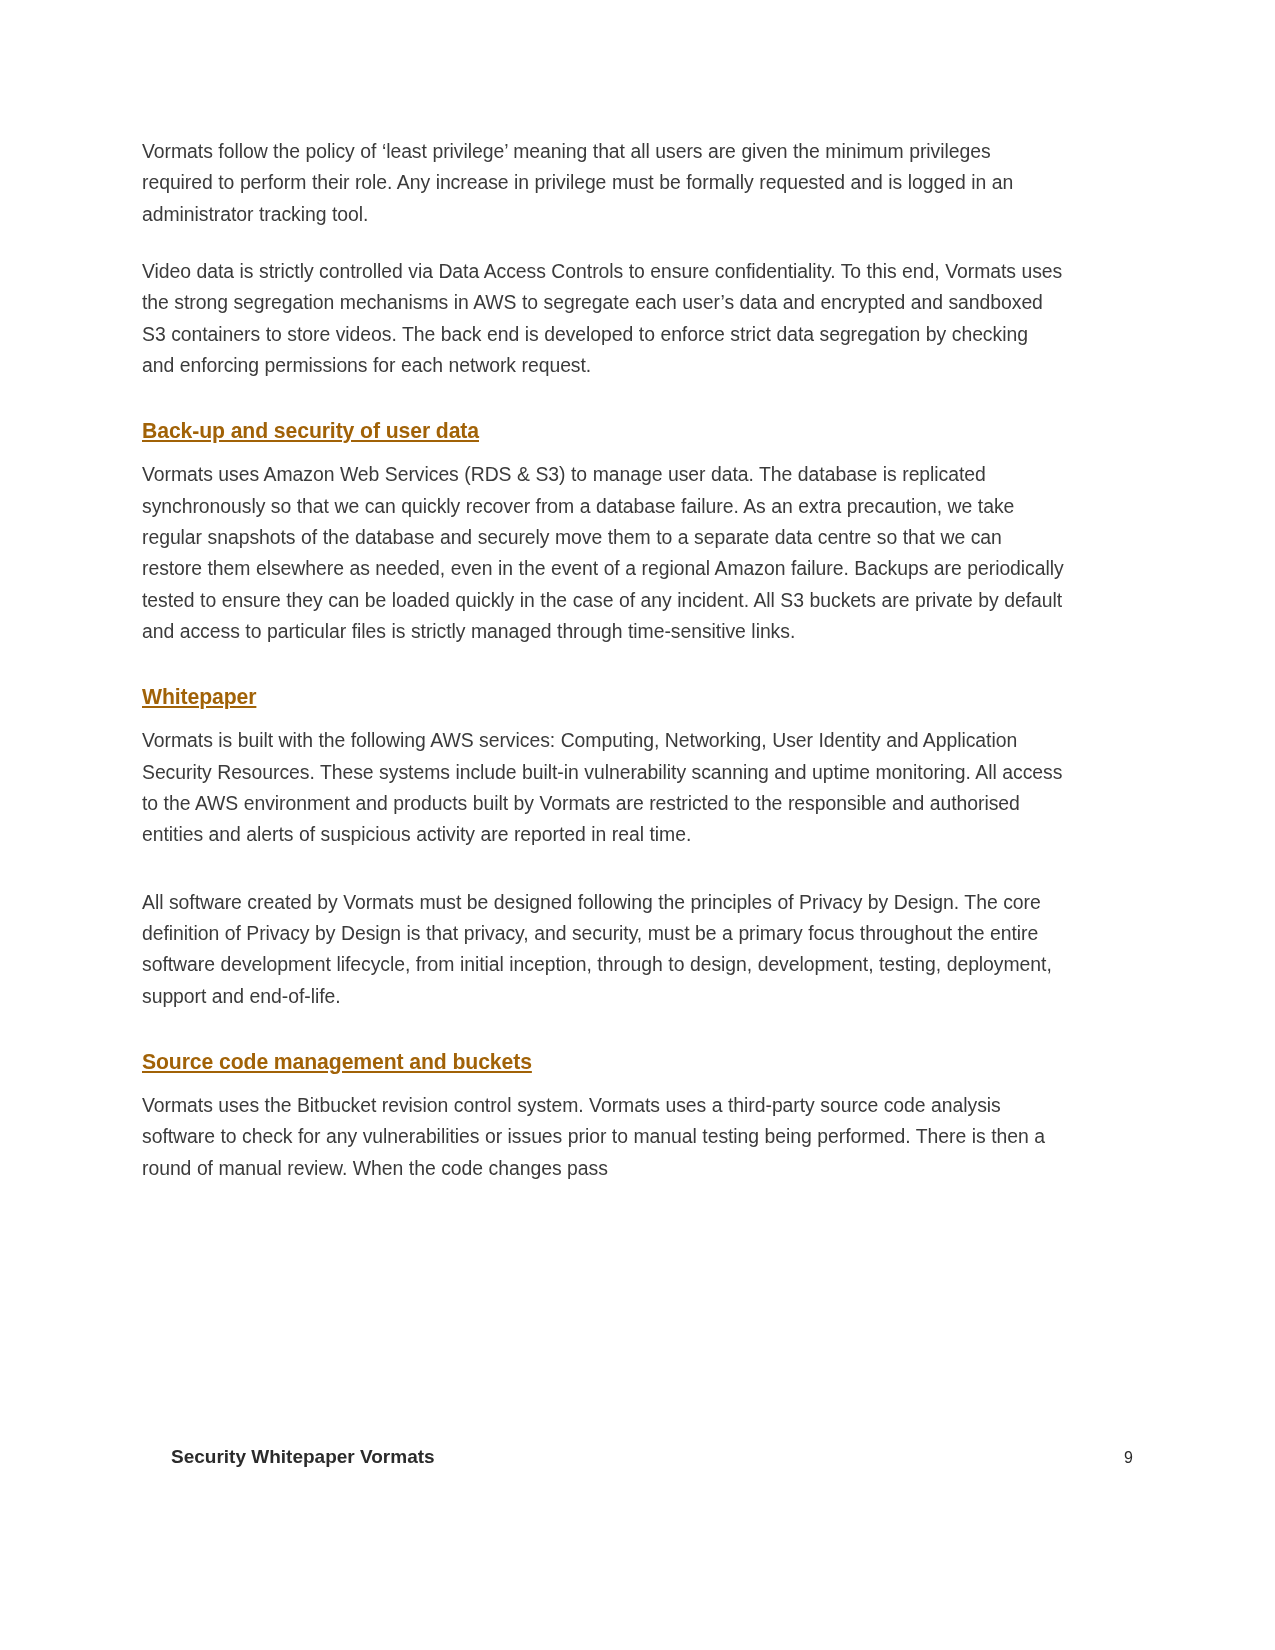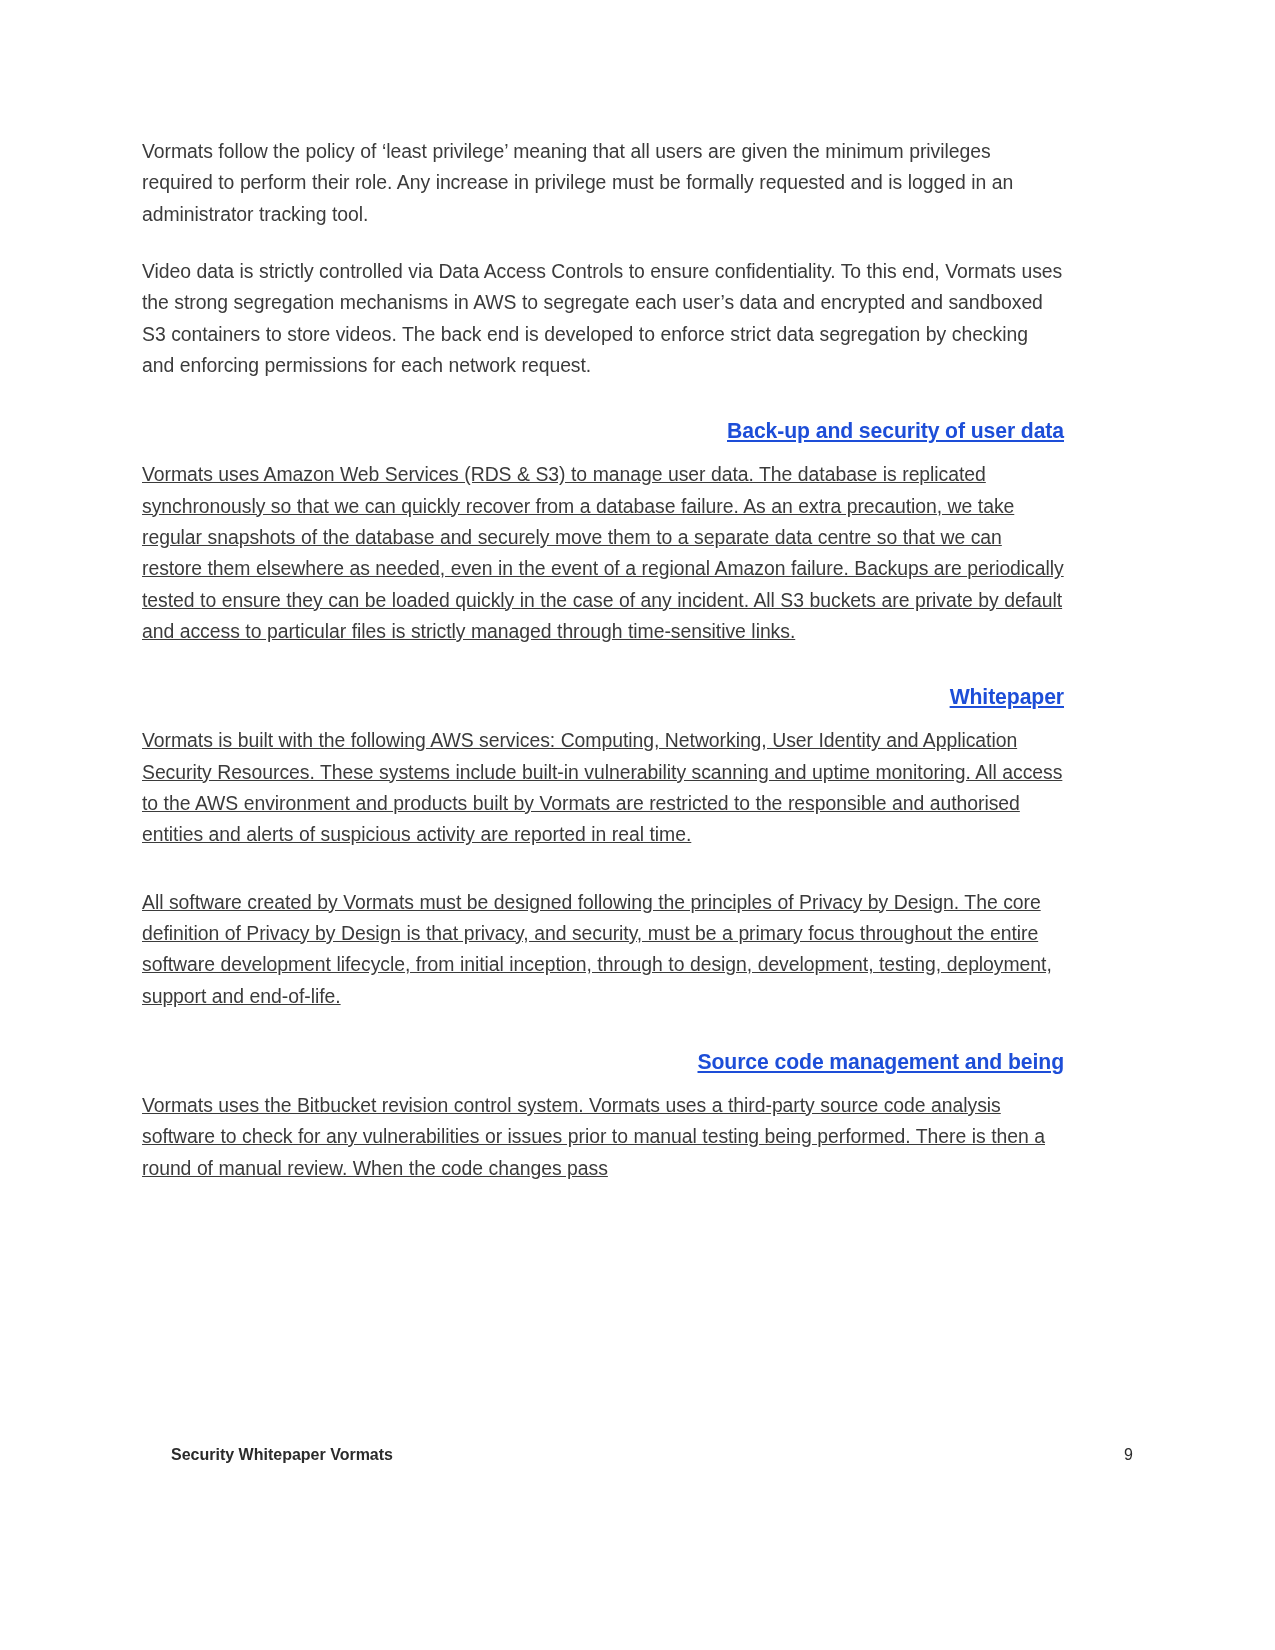--- a/index.html
+++ b/index.html
@@ -35,47 +35,45 @@
     word-spacing: 0.2px;
   }
   p.body-par:last-child {
     margin-bottom: 0;
   }
   h2.section-heading {
     margin: 0 0 14px 0;
     font-size: 21.2px;
     line-height: 1.32;
     font-weight: bold;
-    color: #1d4ed8;
+    color: #a16207;
     text-decoration: underline;
     text-underline-offset: 2px;
     letter-spacing: -0.1px;
-    text-align: right;
   }
   .section {
     margin-top: 36px;
   }
   .section .body-par {
     margin-bottom: 24px;
-    text-decoration: underline;
   }
   .section .body-par:last-child {
     margin-bottom: 0;
   }
   .footer {
     position: absolute;
     left: 171px;
     right: 142px;
     top: 1446px;
     display: flex;
     align-items: baseline;
     justify-content: space-between;
   }
   .footer-label {
-    font-size: 16px;
+    font-size: 19px;
     font-weight: bold;
     color: #2b2b2b;
     letter-spacing: 0px;
   }
   .footer-page {
     font-size: 16px;
     color: #2b2b2b;
     font-weight: normal;
   }
 </style>
@@ -98,21 +96,21 @@
     <div class="section">
       <h2 class="section-heading">Whitepaper</h2>
       <p class="body-par">Vormats is built with the following AWS services: Computing, Networking, User Identity and Application Security Resources. These systems include built-in vulnerability scanning and uptime monitoring. All access to the AWS environment and products built by Vormats are restricted to the responsible and authorised entities and alerts of suspicious activity are reported in real time.</p>
     </div>
 
     <div class="section">
       <p class="body-par">All software created by Vormats must be designed following the principles of Privacy by Design. The core definition of Privacy by Design is that privacy, and security, must be a primary focus throughout the entire software development lifecycle, from initial inception, through to design, development, testing, deployment, support and end-of-life.</p>
     </div>
 
     <div class="section">
-      <h2 class="section-heading">Source code management and being</h2>
+      <h2 class="section-heading">Source code management and buckets</h2>
       <p class="body-par">Vormats uses the Bitbucket revision control system. Vormats uses a third-party source code analysis software to check for any vulnerabilities or issues prior to manual testing being performed. There is then a round of manual review. When the code changes pass</p>
     </div>
 
   </div>
 
   <div class="footer">
     <span class="footer-label">Security Whitepaper Vormats</span>
     <span class="footer-page">9</span>
   </div>
 

